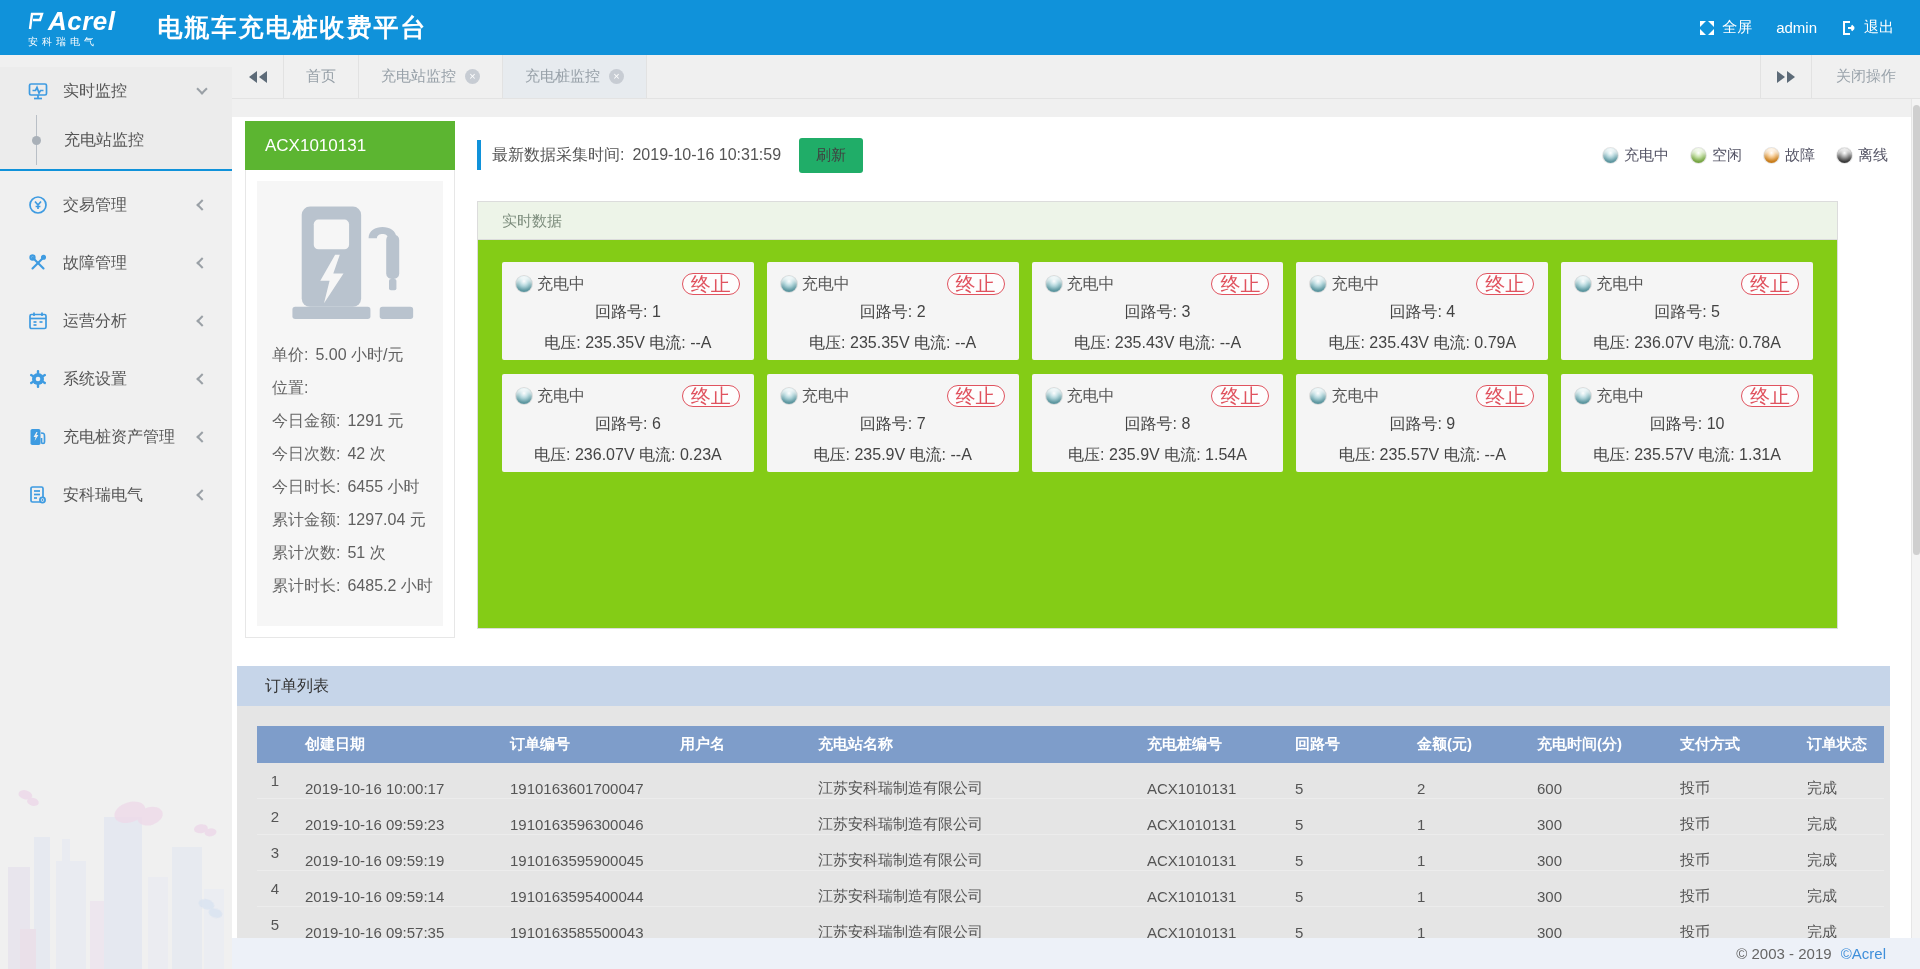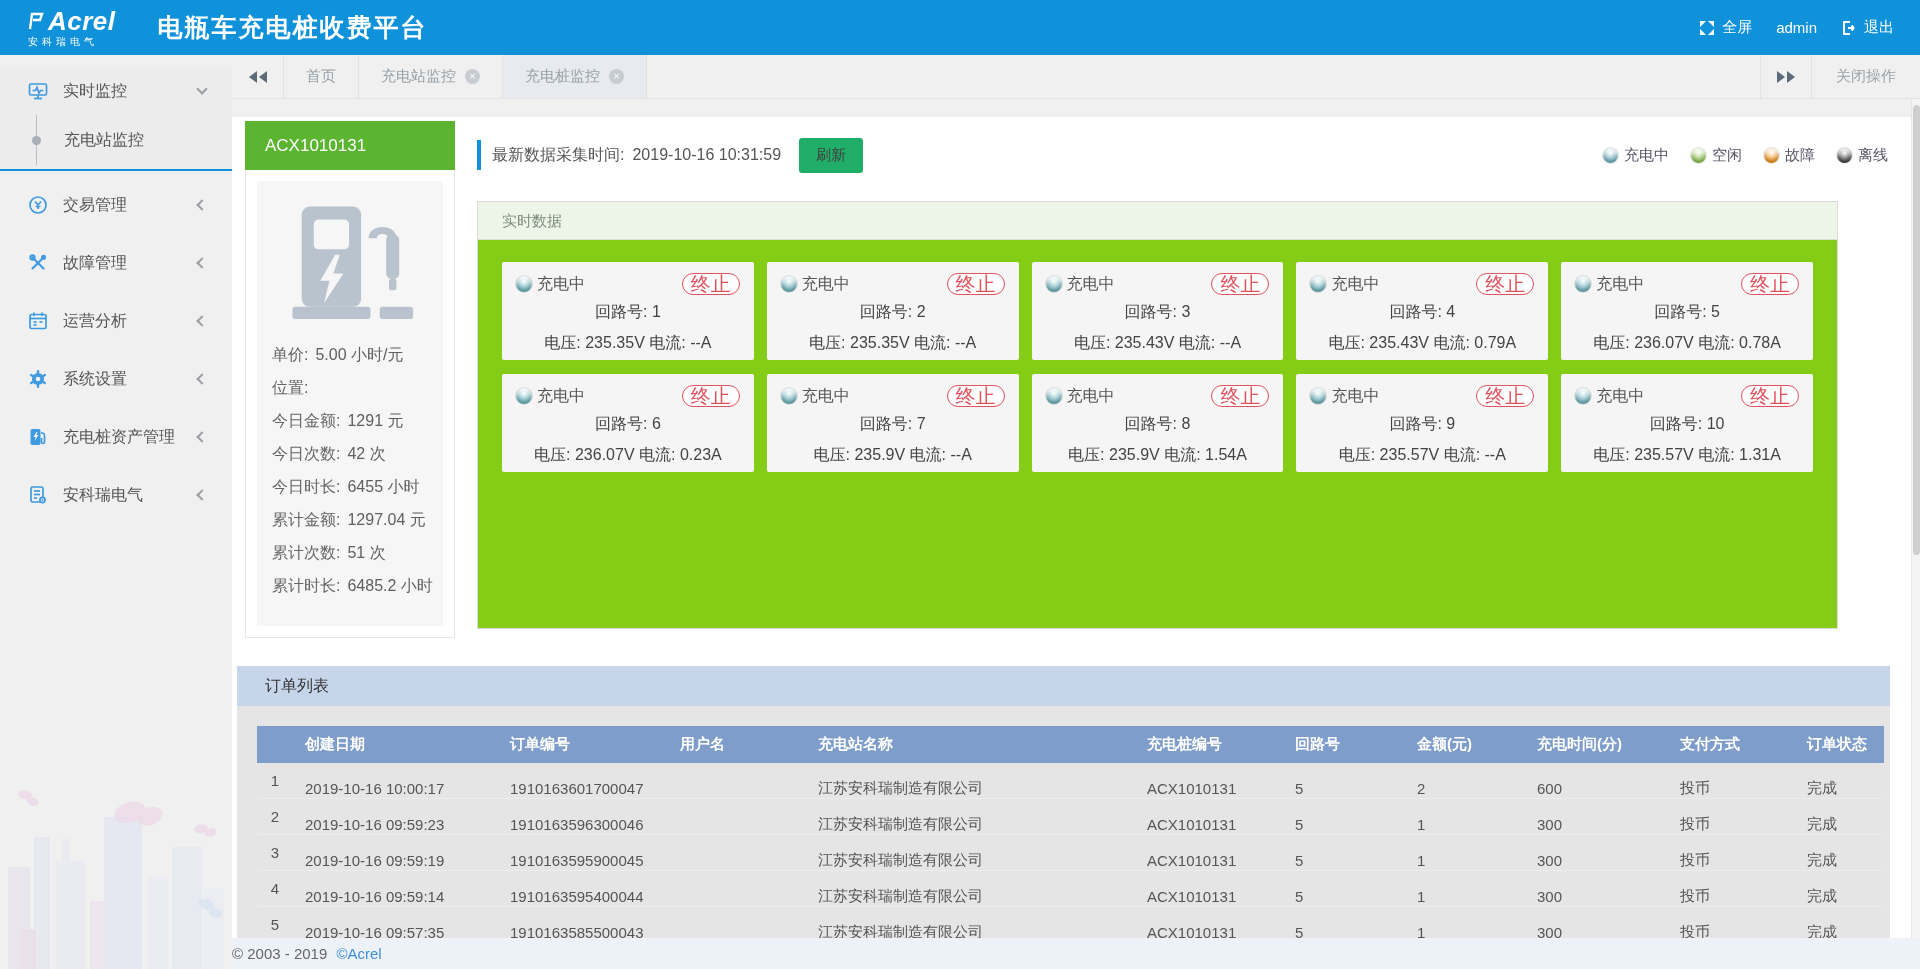--- a/index.html
+++ b/index.html
@@ -92,21 +92,21 @@
   .orders { position:absolute; left:5px; top:549px; width:1653px; height:308px; background:#e5e5e5; }
   .orders-hd { height:40px; line-height:40px; background:#c6d5e9; color:#333; font-size:16px; padding-left:28px; }
   .orders-bd { padding:20px 6px 0 20px; }
   table.otab { width:100%; border-collapse:collapse; table-layout:fixed; }
   .otab th { background:#7e9dca; color:#fff; font-size:15px; font-weight:bold; text-align:left; height:37px; padding:0 0 0 12px; }
   .otab td { height:35px; font-size:15px; color:#555; border-bottom:1px solid #ececec; padding:16px 0 0 12px; }
   .otab td.num { text-align:center; padding:0; }
   .otab tbody tr:last-child td { border-bottom:1px solid #bfd0e6; }
 
   
-  .pfooter { position:absolute; left:0; right:0; bottom:0; height:31px; background:#edf1f8; font-size:15px; line-height:31px; padding-right:34px; color:#666; }
+  .pfooter { position:absolute; left:0; right:0; bottom:0; height:31px; background:#edf1f8; font-size:15px; line-height:31px; text-align:right; padding-right:34px; color:#666; }
   .pfooter .brand { color:#3f8fda; margin-left:5px; }
 
   
   .sbar { position:absolute; top:0; right:0; bottom:31px; width:9px; background:#f4f4f4; border-left:1px solid #e6e6e6; }
   .sbar-thumb { position:absolute; top:6px; left:1px; width:7px; height:450px; background:#cfcfcf; border-radius:4px; }
 </style>
 </head>
 <body>
 
 <header class="hdr">

